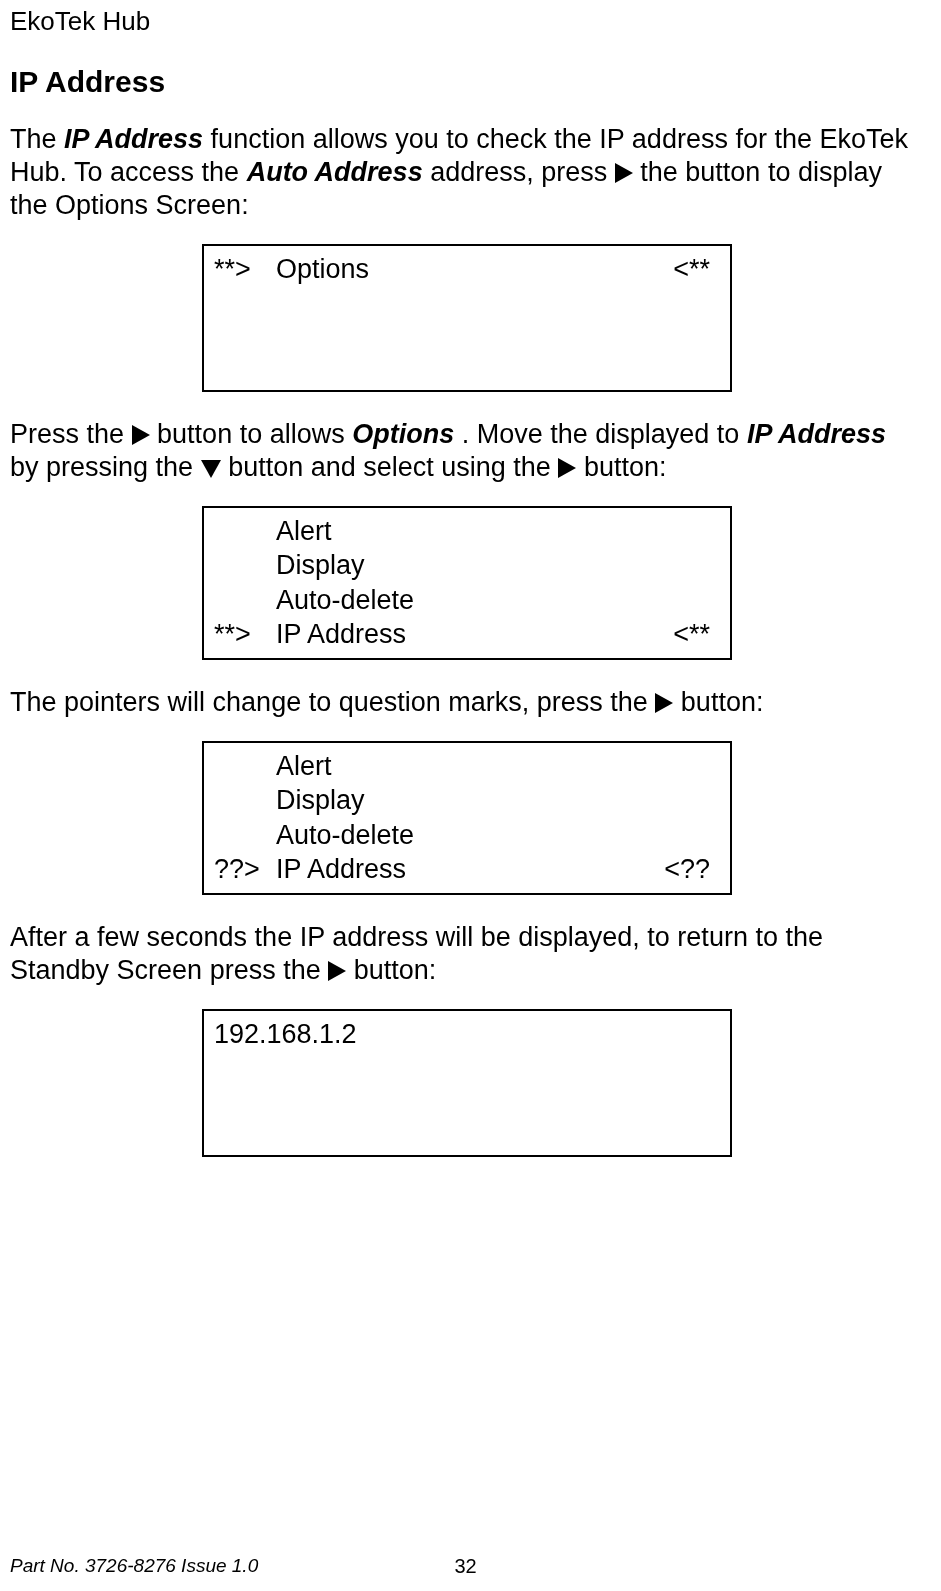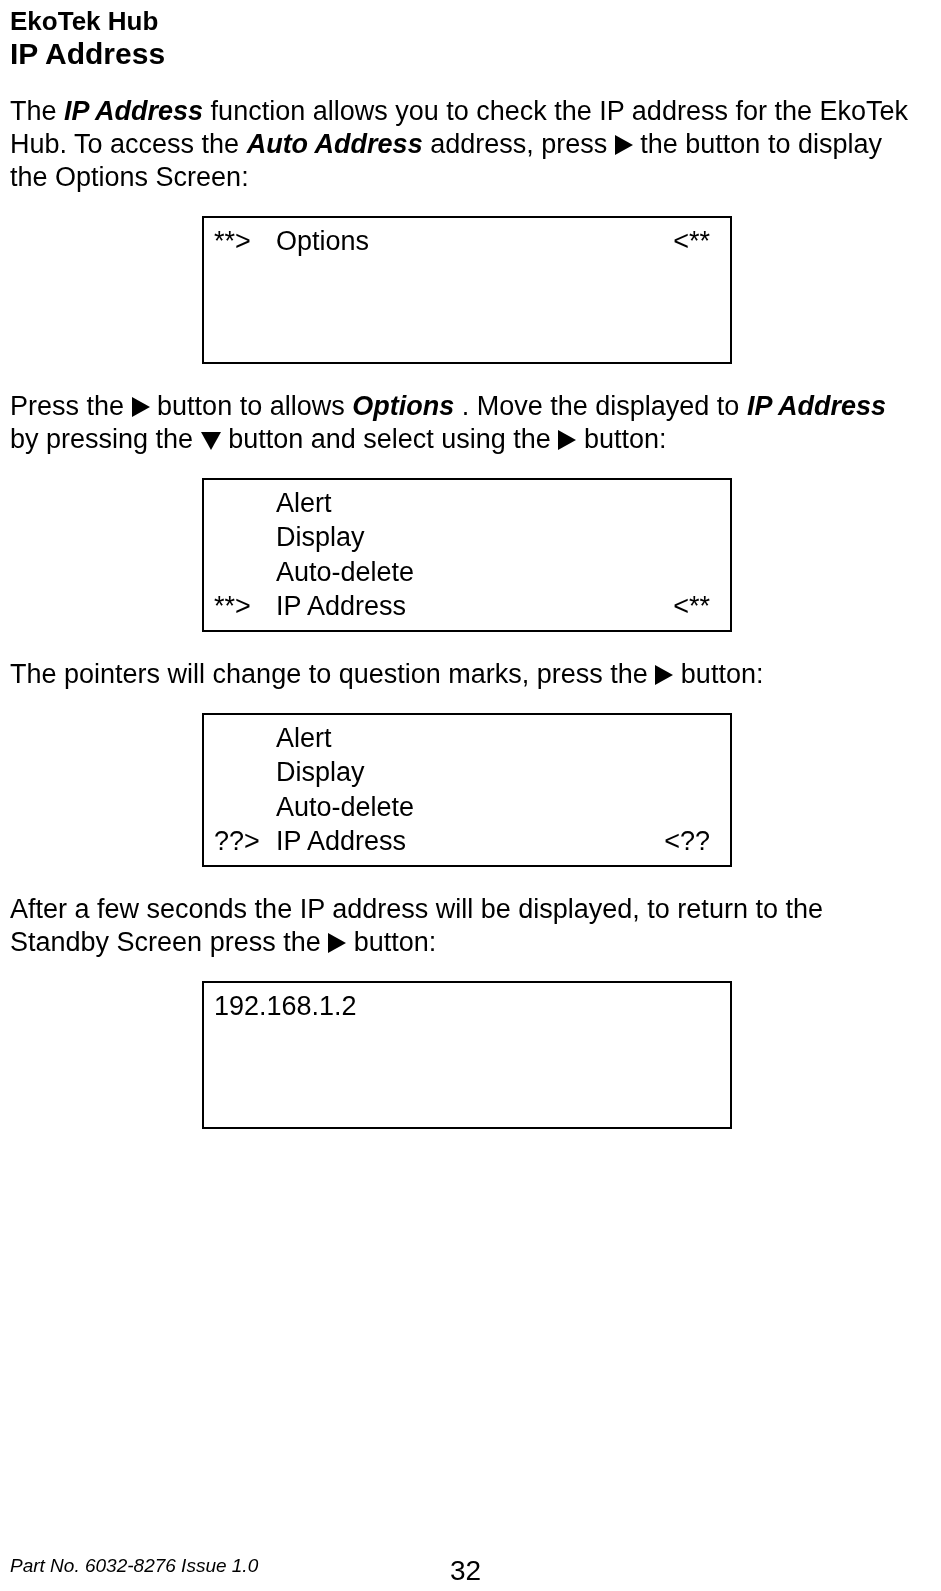--- a/index.html
+++ b/index.html
@@ -11,21 +11,21 @@
   }
   .page {
     width: 941px;
     min-height: 1591px;
     box-sizing: border-box;
     padding: 6px 20px 20px 10px;
     position: relative;
   }
   .doc-header {
     font-size: 26px;
-    font-weight: bold;
+    margin-bottom: 28px;
   }
   .section-title {
     font-size: 30px;
     font-weight: bold;
     margin-bottom: 24px;
   }
   .para {
     font-size: 27px;
     line-height: 1.22;
     margin-bottom: 22px;
@@ -70,21 +70,21 @@
     right: 20px;
     display: flex;
     font-size: 19px;
     font-style: italic;
   }
   .footer .pn {
     position: absolute;
     left: 50%;
     transform: translateX(-50%);
     font-style: normal;
-    font-size: 28px;
+    font-size: 20px;
   }
 </style>
 </head>
 <body>
 
 <div class="page">
 
   <div class="doc-header">EkoTek Hub</div>
 
   <div class="section-title">IP Address</div>
@@ -179,17 +179,17 @@
     <span> button:</span>
   </div>
 
   <div class="screen tall">
     <div class="row">
       <span>192.168.1.2</span>
     </div>
   </div>
 
   <div class="footer">
-    <span>Part No. 6032-8276  Issue 1.0</span>
+    <span>Part No. 3726-8276  Issue 1.0</span>
     <span class="pn">32</span>
   </div>
 
 </div>
 
 </body></html>

